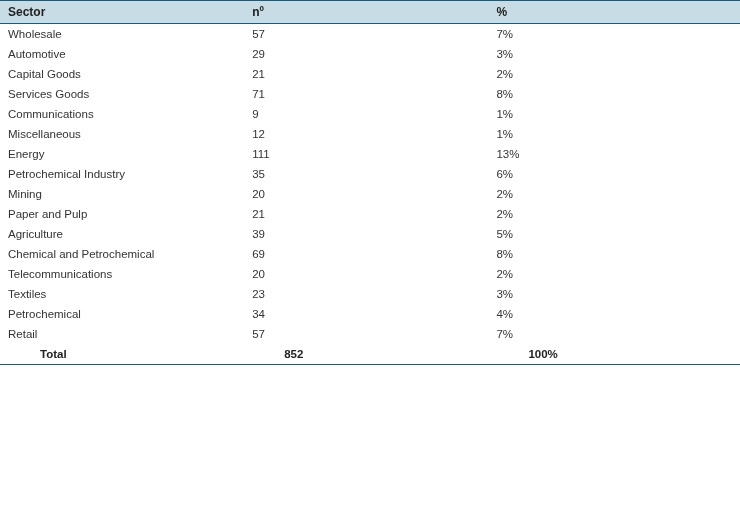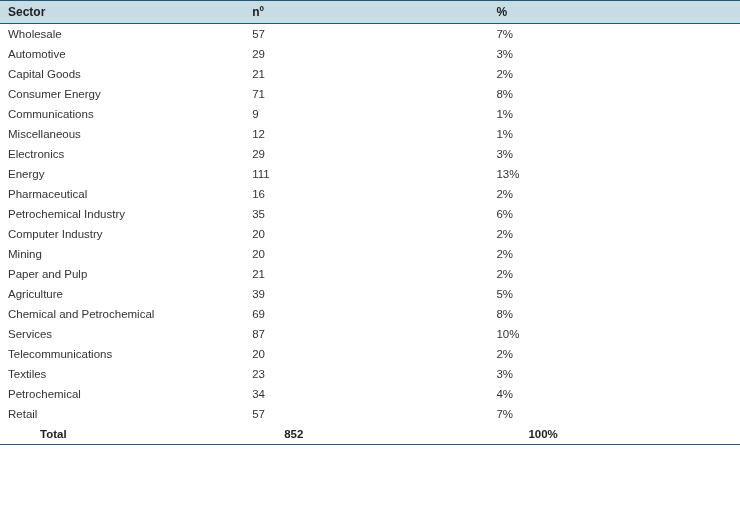--- a/index.html
+++ b/index.html
@@ -70,83 +70,63 @@
           <td>Automotive</td>
           <td>29</td>
           <td>3%</td>
         </tr>
         <tr>
           <td>Capital Goods</td>
           <td>21</td>
           <td>2%</td>
         </tr>
         <tr>
-          <td>Consumer Energy</td>
+          <td>Services Goods</td>
           <td>71</td>
           <td>8%</td>
         </tr>
         <tr>
           <td>Communications</td>
           <td>9</td>
           <td>1%</td>
         </tr>
         <tr>
           <td>Miscellaneous</td>
           <td>12</td>
           <td>1%</td>
         </tr>
         <tr>
-          <td>Electronics</td>
-          <td>29</td>
-          <td>3%</td>
-        </tr>
-        <tr>
           <td>Energy</td>
           <td>111</td>
           <td>13%</td>
         </tr>
         <tr>
-          <td>Pharmaceutical</td>
-          <td>16</td>
-          <td>2%</td>
-        </tr>
-        <tr>
           <td>Petrochemical Industry</td>
           <td>35</td>
           <td>6%</td>
-        </tr>
-        <tr>
-          <td>Computer Industry</td>
-          <td>20</td>
-          <td>2%</td>
         </tr>
         <tr>
           <td>Mining</td>
           <td>20</td>
           <td>2%</td>
         </tr>
         <tr>
           <td>Paper and Pulp</td>
           <td>21</td>
           <td>2%</td>
         </tr>
         <tr>
           <td>Agriculture</td>
           <td>39</td>
           <td>5%</td>
         </tr>
         <tr>
           <td>Chemical and Petrochemical</td>
           <td>69</td>
           <td>8%</td>
-        </tr>
-        <tr>
-          <td>Services</td>
-          <td>87</td>
-          <td>10%</td>
         </tr>
         <tr>
           <td>Telecommunications</td>
           <td>20</td>
           <td>2%</td>
         </tr>
         <tr>
           <td>Textiles</td>
           <td>23</td>
           <td>3%</td>

